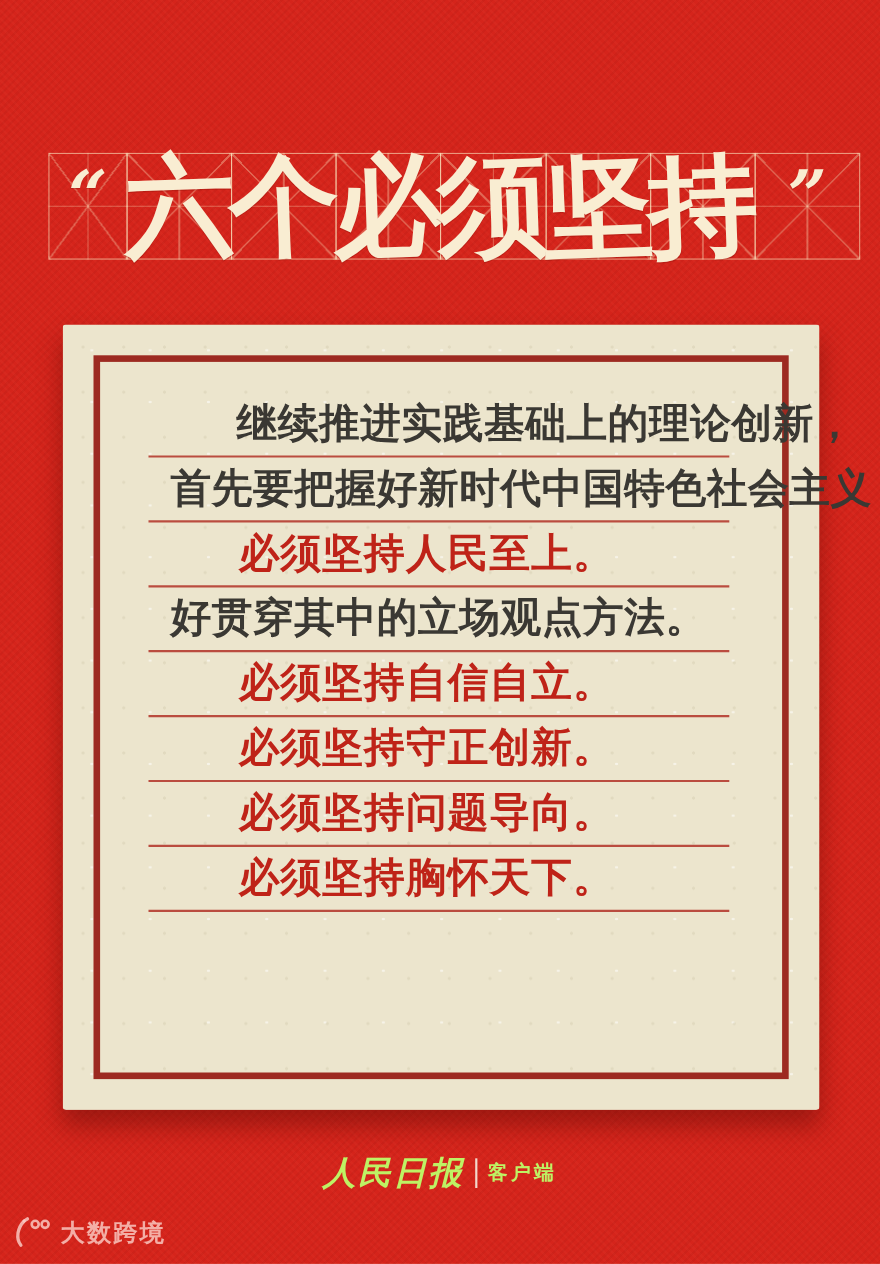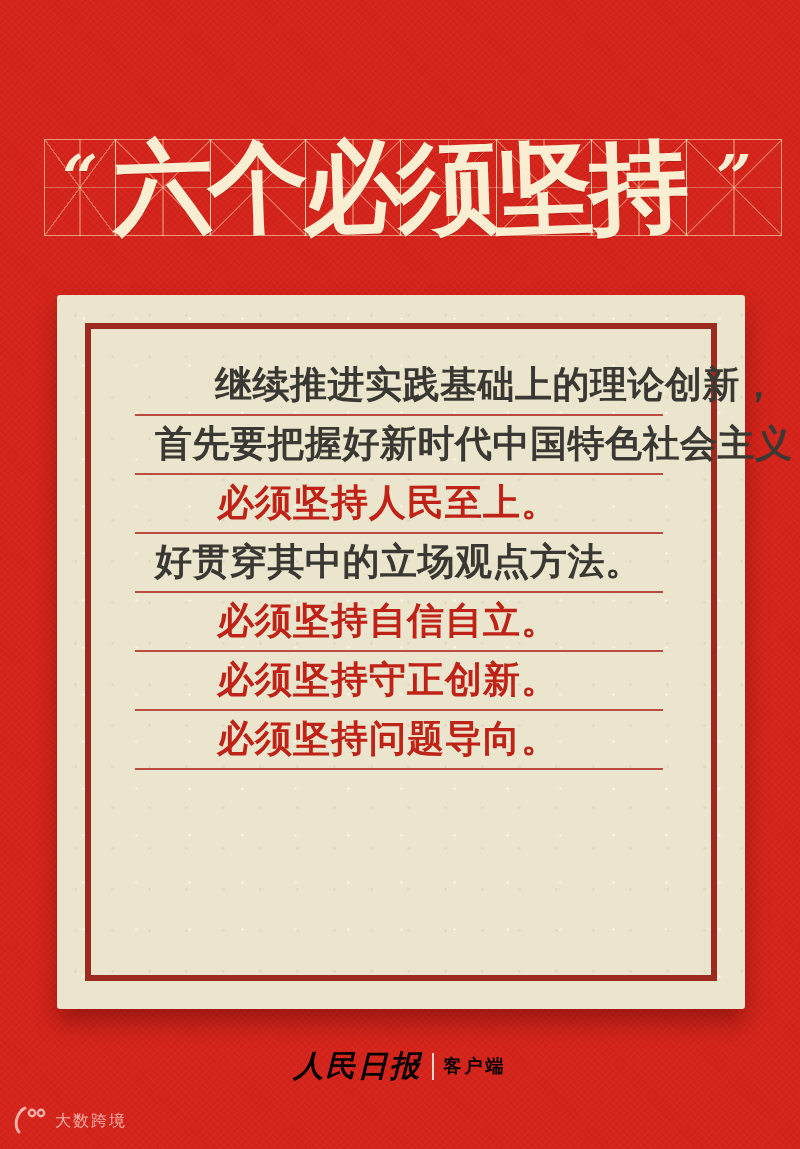--- a/index.html
+++ b/index.html
@@ -69,35 +69,35 @@
   .line.intro-first{text-indent:80px;}
   .line.intro{text-indent:20px;}
   .line.emphasis{
     text-indent:82px;color:#bf2318;font-weight:bold;letter-spacing:1px;
   }
 
   
   .footer{
     position:absolute;left:0;top:1046px;width:800px;height:40px;
     display:flex;align-items:center;justify-content:center;gap:10px;
-    color:#000000;z-index:2;
+    color:#bef264;z-index:2;
   }
   .brand-script{
     font-family:"DejaVu Serif","Liberation Serif",serif;
     font-style:italic;font-weight:700;font-size:30px;letter-spacing:2px;
   }
   .brand-divider{width:2px;height:27px;background:#f6ebdf;opacity:0.9;}
   .brand-suffix{font-weight:bold;font-size:18px;letter-spacing:3px;}
 
   
   .watermark{
     position:absolute;left:12px;top:1106px;display:flex;align-items:center;gap:7px;
     color:rgba(250,205,198,0.82);z-index:2;
   }
-  .watermark-label{font-size:16px;letter-spacing:2px;font-weight:400;}
+  .watermark-label{font-size:22px;letter-spacing:2px;font-weight:700;}
   .watermark-mark{display:block;}
 </style>
 </head>
 <body>
 
 <div class="title-band">
   <div class="grid-cell narrow">
     <span class="title-char quote">“</span>
   </div>
   <div class="grid-cell">
@@ -126,20 +126,21 @@
 <div class="card">
   <div class="inner-frame"></div>
   <div class="text-block">
     <div class="line intro-first">继续推进实践基础上的理论创新，</div>
     <div class="line intro">首先要把握好新时代中国特色社会主义</div>
     <div class="line emphasis">必须坚持人民至上。</div>
     <div class="line intro">好贯穿其中的立场观点方法。</div>
     <div class="line emphasis">必须坚持自信自立。</div>
     <div class="line emphasis">必须坚持守正创新。</div>
     <div class="line emphasis">必须坚持问题导向。</div>
+    <div class="line emphasis">必须坚持胸怀天下。</div>
   </div>
 </div>
 
 <div class="footer">
   <span class="brand-script">人民日报</span>
   <span class="brand-divider"></span>
   <span class="brand-suffix">客户端</span>
 </div>
 
 <div class="watermark">

